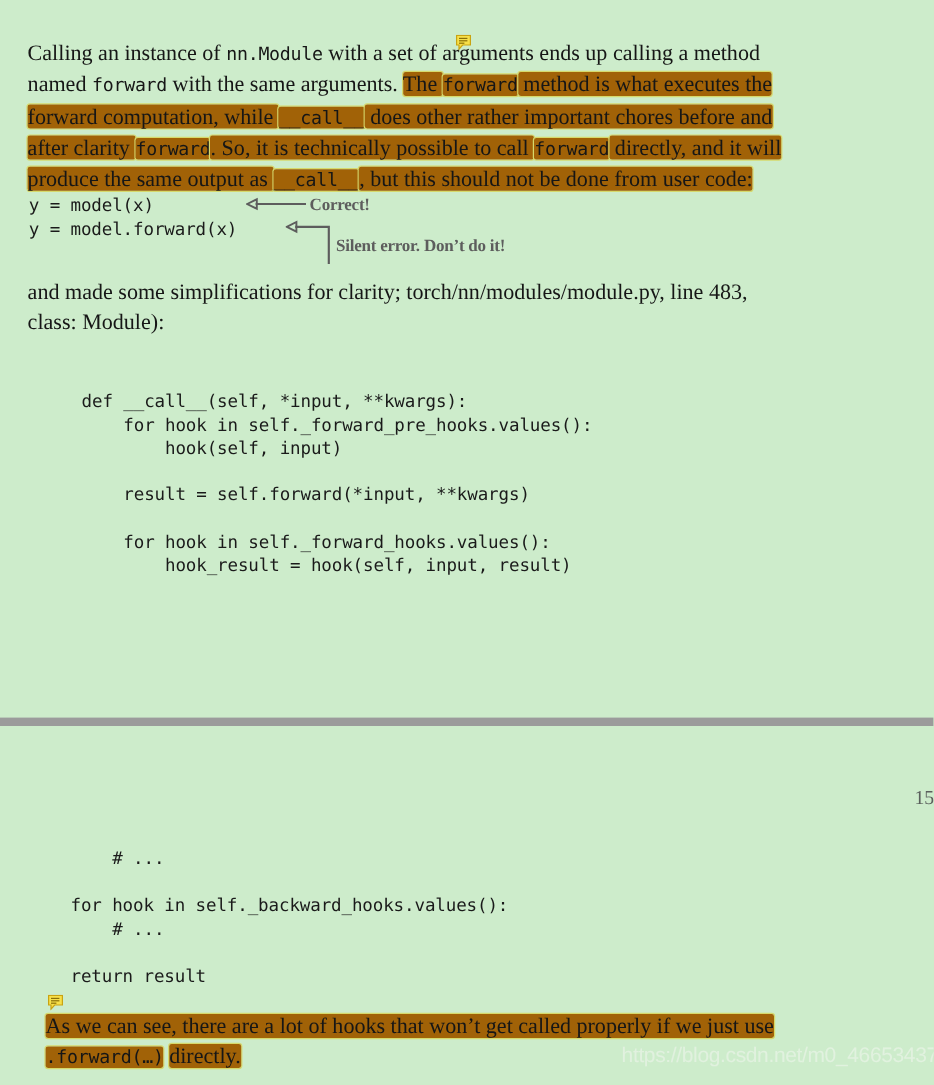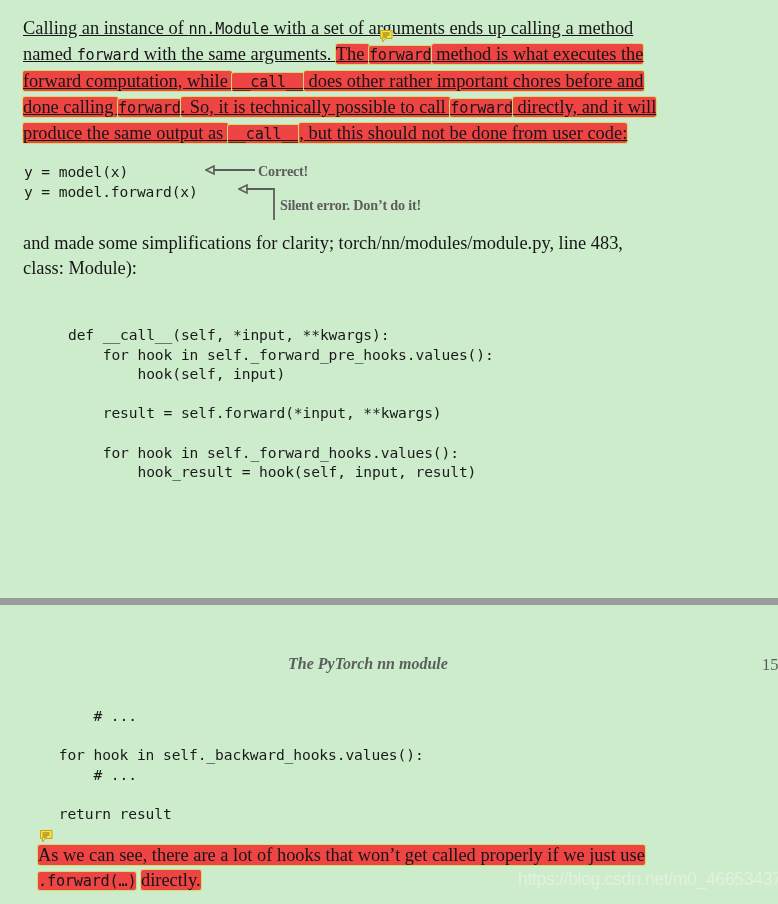--- a/index.html
+++ b/index.html
@@ -33,21 +33,21 @@
     text-align: left;
   }
 
   .mono {
     font-family: "DejaVu Sans Mono", monospace;
     font-size: 15.2px;
     letter-spacing: -0.2px;
   }
 
   .hl {
-    background: #ef4444;
+    background: #a16207;
     box-shadow: 0 0 0 1px #d6d96c;
     border-radius: 2px;
   }
 
   
   .code {
     position: absolute;
     font-family: "DejaVu Sans Mono", monospace;
     font-size: 14.6px;
     line-height: 19.6px;
@@ -111,25 +111,25 @@
     opacity: 0.92;
     white-space: nowrap;
     letter-spacing: -0.3px;
   }
 </style>
 </head>
 <body>
 
 <div class="page">
 
-  <div class="para" style="left:23px; top:16px; width:740px;text-decoration:underline;">
+  <div class="para" style="left:23px; top:32px; width:740px;">
     <div><span>Calling an instance of </span><span class="mono">nn.Module</span><span> with a set of arguments ends up calling a method</span></div>
     <div><span>named </span><span class="mono">forward</span><span> with the same arguments. </span><span class="hl">The </span><span class="hl mono">forward</span><span class="hl"> method is what executes the</span></div>
     <div><span class="hl">forward computation, while </span><span class="hl mono">__call__</span><span class="hl"> does other rather important chores before and</span></div>
-    <div><span class="hl">done calling </span><span class="hl mono">forward</span><span class="hl">. So, it is technically possible to call </span><span class="hl mono">forward</span><span class="hl"> directly, and it will</span></div>
+    <div><span class="hl">after clarity </span><span class="hl mono">forward</span><span class="hl">. So, it is technically possible to call </span><span class="hl mono">forward</span><span class="hl"> directly, and it will</span></div>
     <div><span class="hl">produce the same output as </span><span class="hl mono">__call__</span><span class="hl">, but this should not be done from user code:</span></div>
   </div>
 
   <span class="comment-icon" style="left:380px; top:29px;">
     <svg width="13" height="13" viewBox="0 0 13 13">
       <path d="M0.5 0.5 H12 V8.5 H5.5 L2.5 12 V8.5 H0.5 Z" fill="#f7e04a" stroke="#c9a312" stroke-width="1"></path>
       <rect x="2.5" y="2.5" width="7" height="1" fill="#8a7008"></rect>
       <rect x="2.5" y="4.5" width="7" height="1" fill="#8a7008"></rect>
       <rect x="2.5" y="6.5" width="4.5" height="1" fill="#8a7008"></rect>
     </svg>
@@ -159,21 +159,20 @@
     for hook in self._forward_pre_hooks.values():
         hook(self, input)
 
     result = self.forward(*input, **kwargs)
 
     for hook in self._forward_hooks.values():
         hook_result = hook(self, input, result)</div>
 
   <div class="separator" style="top:598px;"></div>
 
-  <div class="runhead" style="left:288px; top:655px;">The PyTorch nn module</div>
   <div class="pagenum" style="left:726px; top:655px;margin-left:36px;">153</div>
 
   <div class="code" style="left:24px; top:706px;">        # ...
 
     for hook in self._backward_hooks.values():
         # ...
 
     return result</div>
 
   <span class="comment-icon" style="left:40px; top:829px;">

